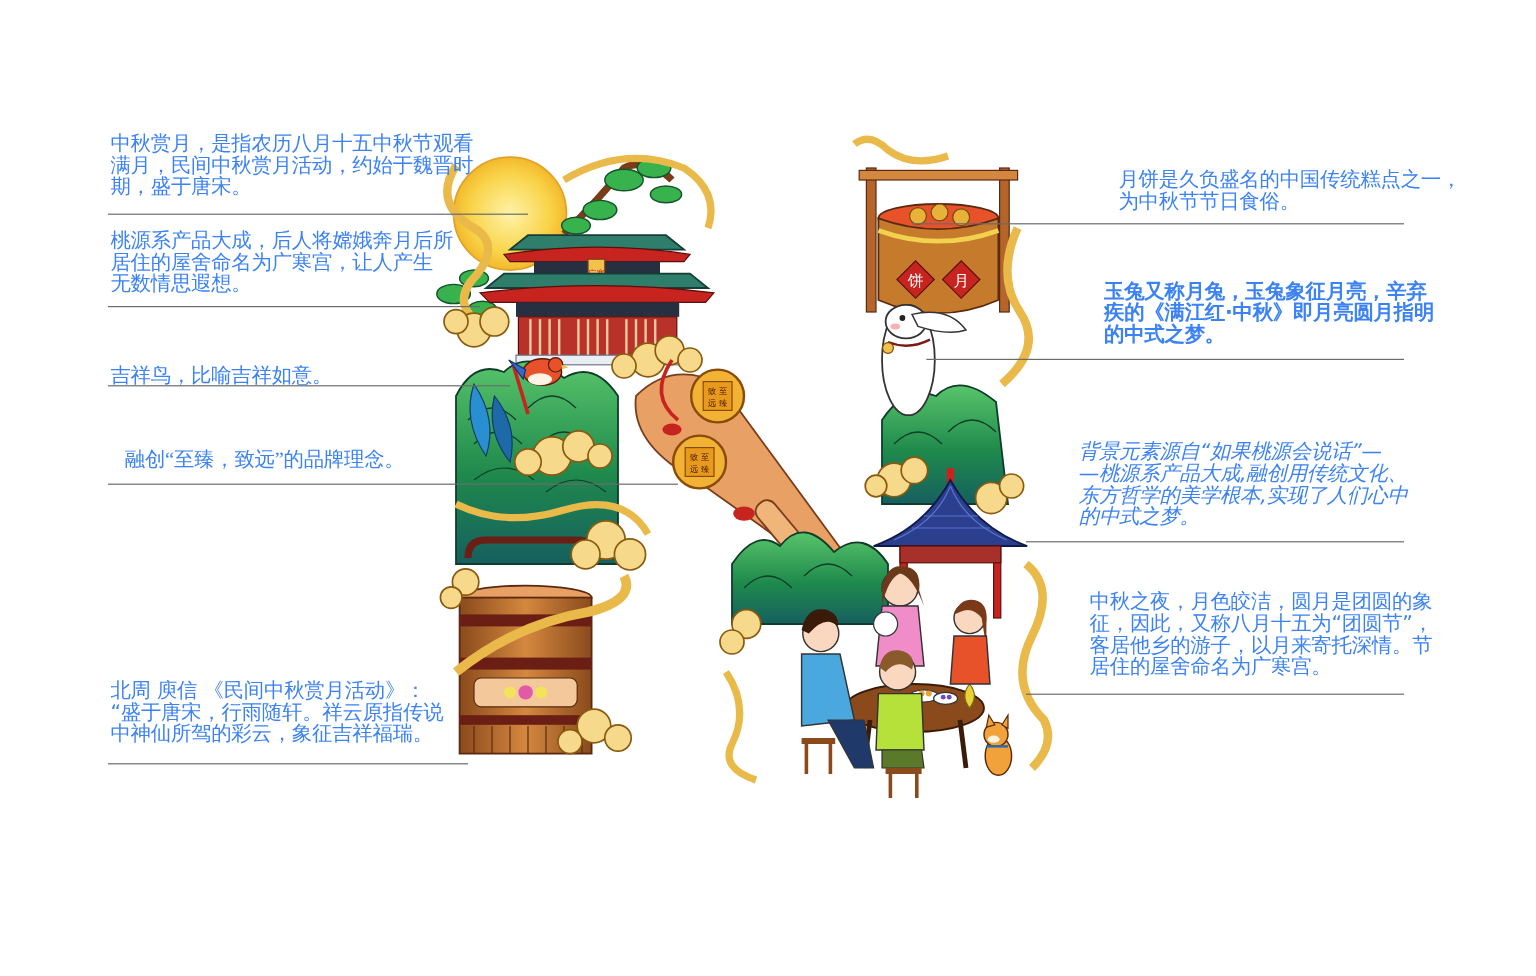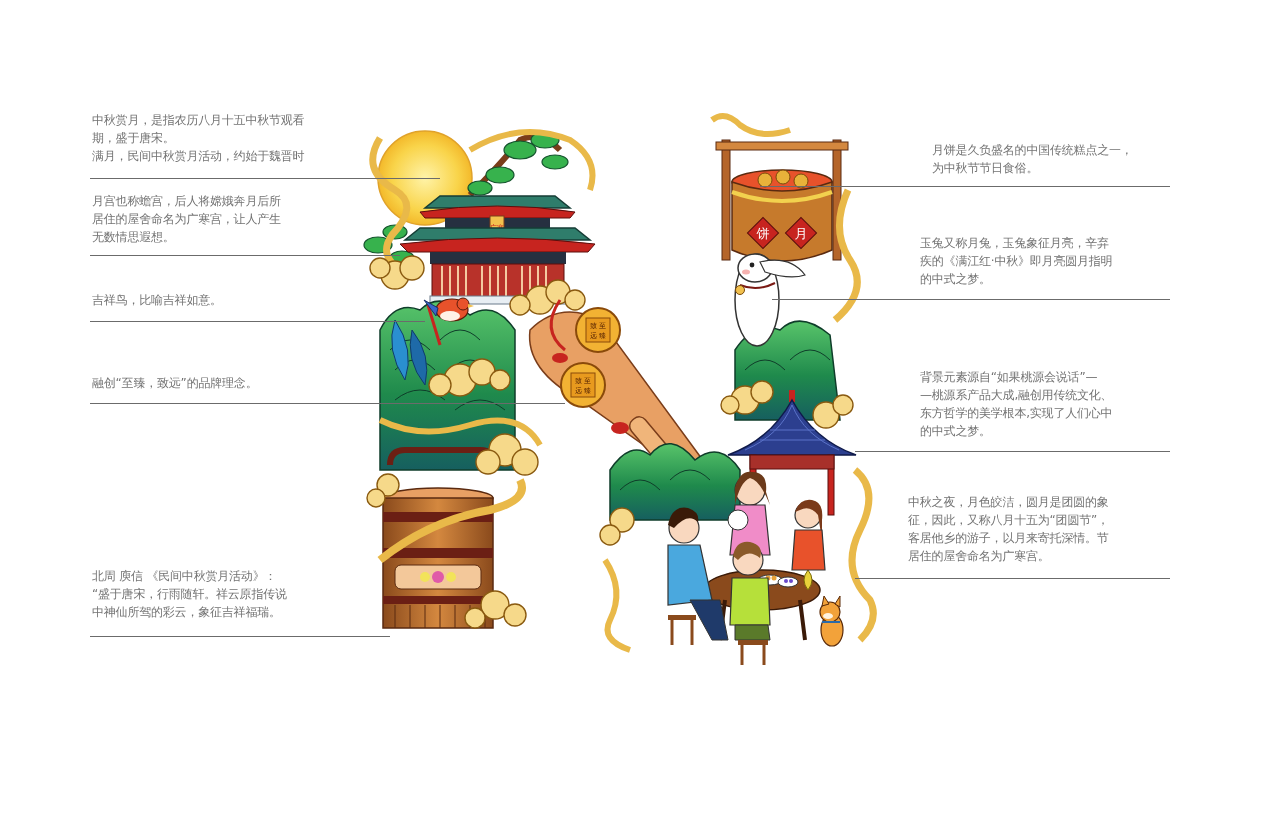--- a/index.html
+++ b/index.html
@@ -1,17 +1,17 @@
 <!DOCTYPE html>
 <html><head>
 <meta charset="utf-8">
 <style>
   html,body{margin:0;padding:0;background:#ffffff;}
   body{width:1280px;height:813px;position:relative;overflow:hidden;font-family:"DejaVu Sans","Liberation Sans",sans-serif;}
-  .note{position:absolute;font-size:12px;line-height:18px;color:#737373;letter-spacing:-0.2px;}
+  .note{position:absolute;font-size:17px;line-height:18px;color:#3b82f6;letter-spacing:-0.2px;}
   .note .line{display:block;white-space:nowrap;}
   .rule{position:absolute;height:1px;background:#6b6b6b;}
   #art{position:absolute;left:0;top:0;}
 </style>
 </head>
 <body>
 
 <svg id="art" width="1280" height="813" viewBox="0 0 1280 813" xmlns="http://www.w3.org/2000/svg">
   <defs>
     <radialGradient id="moonG" cx="50%" cy="50%" r="50%">
@@ -287,56 +287,56 @@
 <div class="rule" style="left:90px;top:403px;width:475px;"></div>
 <div class="rule" style="left:90px;top:636px;width:300px;"></div>
 
 <div class="rule" style="left:760px;top:186px;width:410px;"></div>
 <div class="rule" style="left:772px;top:299px;width:398px;"></div>
 <div class="rule" style="left:855px;top:451px;width:315px;"></div>
 <div class="rule" style="left:855px;top:578px;width:315px;"></div>
 
 <div class="note" style="left:92px;top:111px;">
   <span class="line">中秋赏月，是指农历八月十五中秋节观看</span>
+  <span class="line">满月，民间中秋赏月活动，约始于魏晋时</span>
   <span class="line">期，盛于唐宋。</span>
-  <span class="line">满月，民间中秋赏月活动，约始于魏晋时</span>
 </div>
 
 <div class="note" style="left:92px;top:192px;">
-  <span class="line">月宫也称蟾宫，后人将嫦娥奔月后所</span>
+  <span class="line">桃源系产品大成，后人将嫦娥奔月后所</span>
   <span class="line">居住的屋舍命名为广寒宫，让人产生</span>
   <span class="line">无数情思遐想。</span>
 </div>
 
-<div class="note" style="left:92px;top:291px;">
+<div class="note" style="left:92px;top:304px;">
   <span class="line">吉祥鸟，比喻吉祥如意。</span>
 </div>
 
-<div class="note" style="left:92px;top:374px;">
+<div class="note" style="left:104px;top:374px;font-family:Liberation Serif, serif;">
   <span class="line">融创“至臻，致远”的品牌理念。</span>
 </div>
 
 <div class="note" style="left:92px;top:567px;">
   <span class="line">北周 庾信 《民间中秋赏月活动》：</span>
   <span class="line">“盛于唐宋，行雨随轩。祥云原指传说</span>
   <span class="line">中神仙所驾的彩云，象征吉祥福瑞。</span>
 </div>
 
 <div class="note" style="left:918px;top:141px;margin-left:14px;">
   <span class="line">月饼是久负盛名的中国传统糕点之一，</span>
   <span class="line">为中秋节节日食俗。</span>
 </div>
 
-<div class="note" style="left:920px;top:234px;">
+<div class="note" style="left:920px;top:234px;font-weight:bold;">
   <span class="line">玉兔又称月兔，玉兔象征月亮，辛弃</span>
   <span class="line">疾的《满江红·中秋》即月亮圆月指明</span>
   <span class="line">的中式之梦。</span>
 </div>
 
-<div class="note" style="left:920px;top:368px;">
+<div class="note" style="left:899px;top:368px;font-style:italic;">
   <span class="line">背景元素源自“如果桃源会说话”—</span>
   <span class="line">—桃源系产品大成,融创用传统文化、</span>
   <span class="line">东方哲学的美学根本,实现了人们心中</span>
   <span class="line">的中式之梦。</span>
 </div>
 
 <div class="note" style="left:876px;top:493px;margin-left:32px;">
   <span class="line">中秋之夜，月色皎洁，圆月是团圆的象</span>
   <span class="line">征，因此，又称八月十五为“团圆节”，</span>
   <span class="line">客居他乡的游子，以月来寄托深情。节</span>

